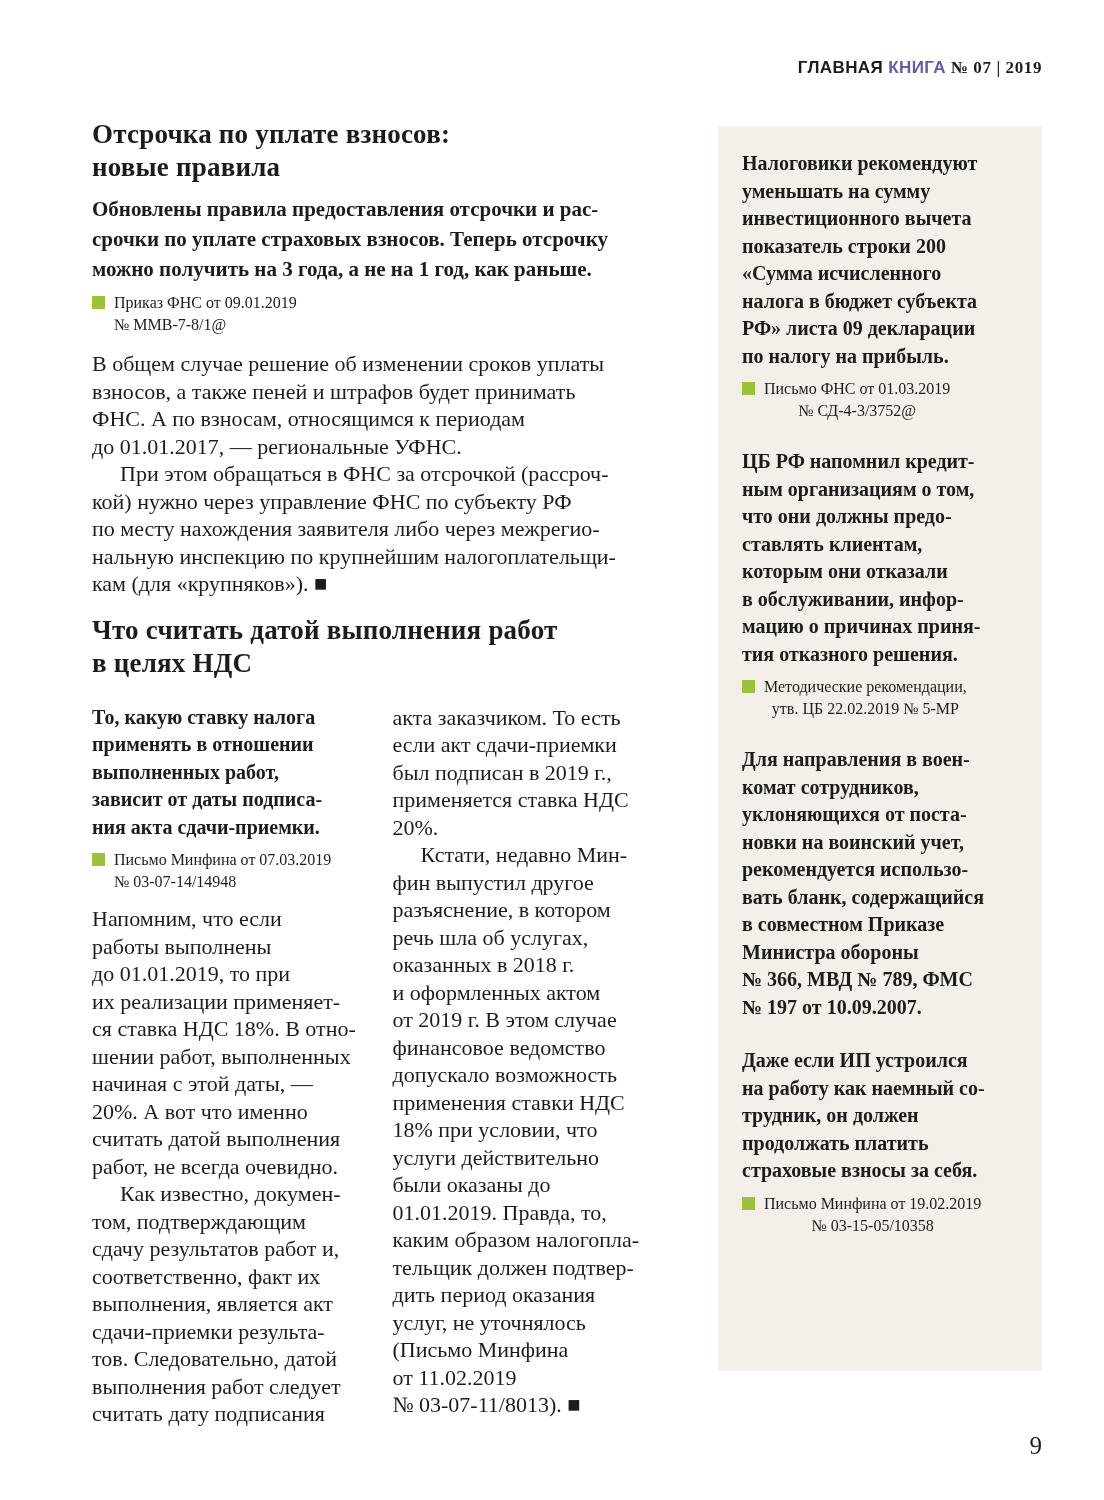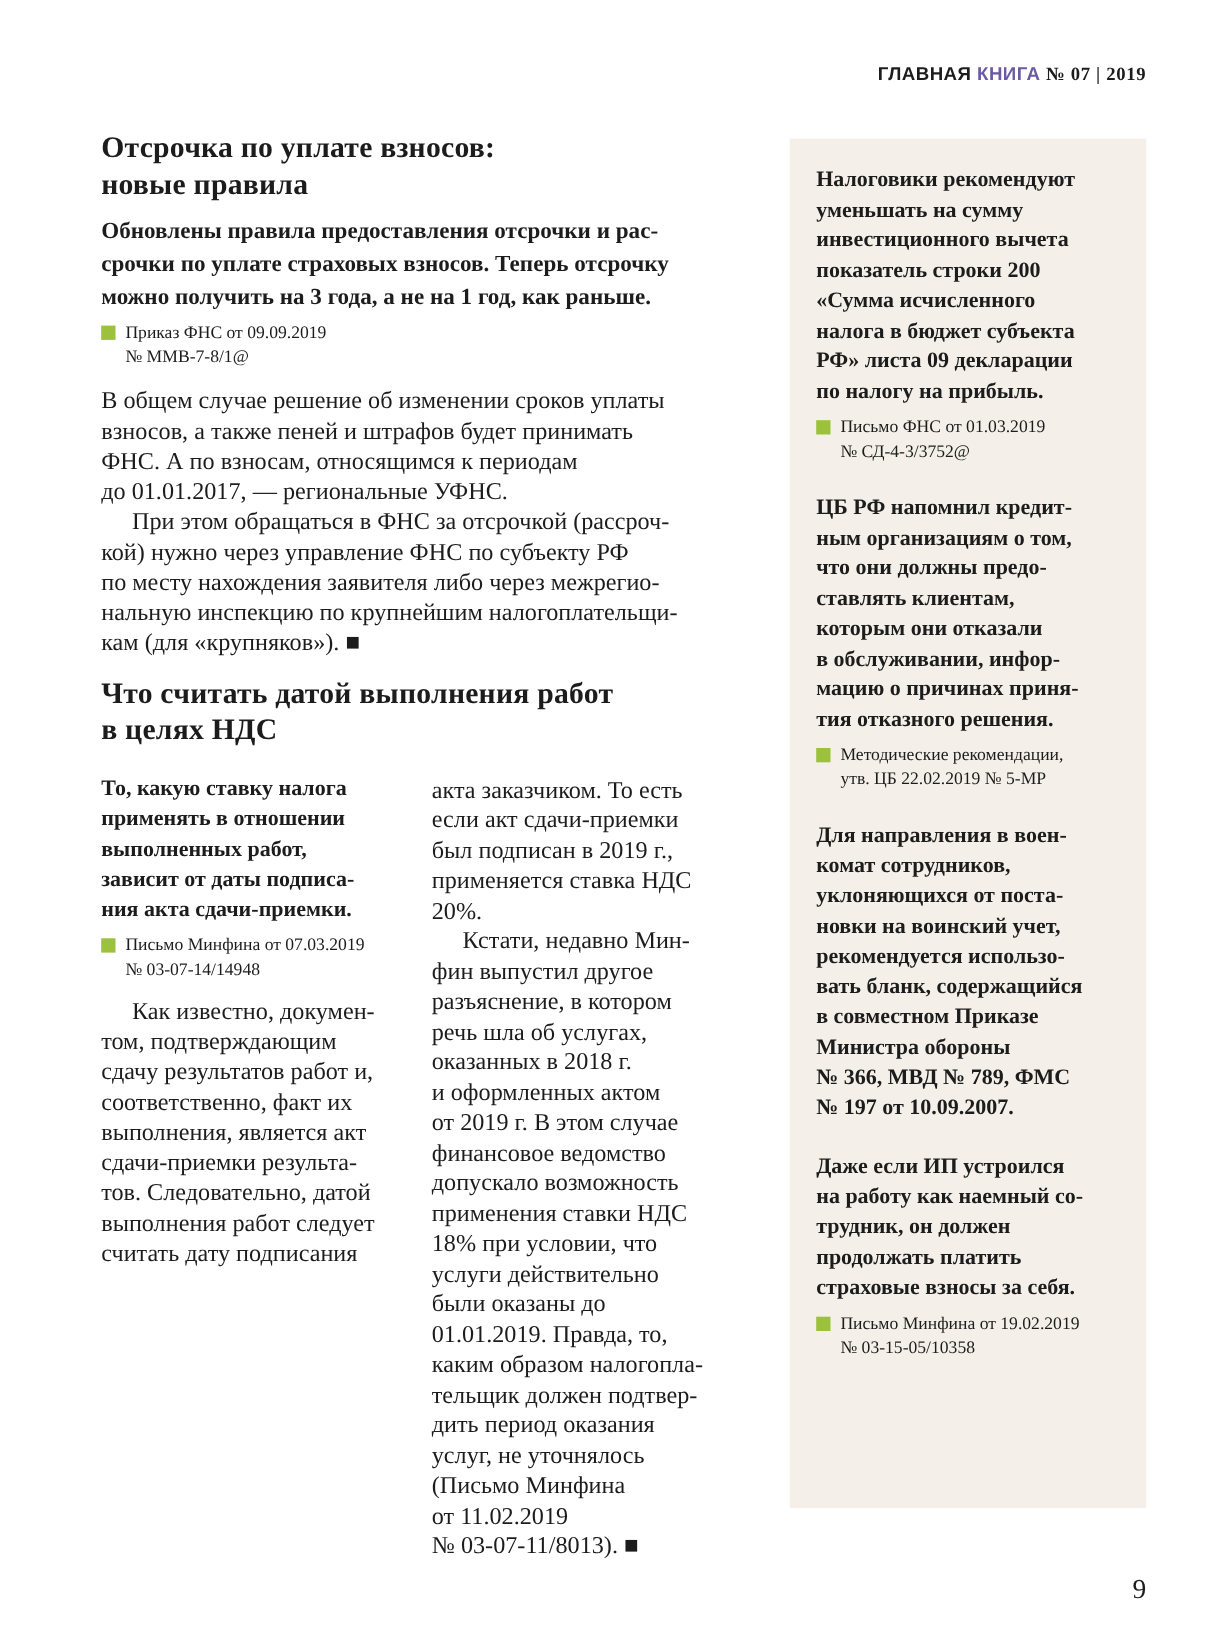--- a/index.html
+++ b/index.html
@@ -53,21 +53,21 @@
     background:var(--sidebar-bg);box-sizing:border-box;
     padding:24px 20px 0 24px;
   }
   .sidebar-header{display:flex;align-items:center;gap:15px;margin:0 0 26px 0;}
   .play-icon{width:52px;height:52px;display:block;}
   .play-circle{fill:none;stroke:var(--icon-green);stroke-width:5;}
   .play-tri{fill:var(--icon-green);}
   .sidebar-title{font-size:21px;font-weight:bold;}
   .side-item{margin-bottom:26px;}
   .side-text{margin:0 0 8px 0;font-size:20px;line-height:27.5px;font-weight:bold;white-space:pre-line;}
-  .side-item .ref{margin:0;}
+  .side-item .ref{margin:0;text-align:center;}
 
   .page-number{position:absolute;right:62px;bottom:40px;font-size:25px;}
 </style>
 </head>
 <body>
 
 <div class="page">
 
   <div class="masthead">
     <span class="sans">ГЛАВНАЯ </span><span class="sans purple">КНИГА</span><span class="issue"> № 07 | 2019</span>
@@ -76,21 +76,21 @@
   <div class="content">
 
     <article class="article-1">
       <h1 class="article-title">Отсрочка по уплате взносов:
 новые правила</h1>
       <p class="lede">Обновлены правила предоставления отсрочки и рас-
 срочки по уплате страховых взносов. Теперь отсрочку
 можно получить на 3 года, а не на 1 год, как раньше.</p>
       <div class="ref">
         <span class="bullet"></span>
-        <span class="ref-text">Приказ ФНС от 09.09.2019
+        <span class="ref-text">Приказ ФНС от 09.01.2019
 № ММВ-7-8/1@</span>
       </div>
       <p class="body-p">В общем случае решение об изменении сроков уплаты
 взносов, а также пеней и штрафов будет принимать
 ФНС. А по взносам, относящимся к периодам
 до 01.01.2017, — региональные УФНС.</p>
       <p class="body-p indent">При этом обращаться в ФНС за отсрочкой (рассроч-
 кой) нужно через управление ФНС по субъекту РФ
 по месту нахождения заявителя либо через межрегио-
 нальную инспекцию по крупнейшим налогоплательщи-
@@ -105,20 +105,30 @@
           <p class="lede">То, какую ставку налога
 применять в отношении
 выполненных работ,
 зависит от даты подписа-
 ния акта сдачи-приемки.</p>
           <div class="ref">
             <span class="bullet"></span>
             <span class="ref-text">Письмо Минфина от 07.03.2019
 № 03-07-14/14948</span>
           </div>
+          <p class="body-p">Напомним, что если
+работы выполнены
+до 01.01.2019, то при
+их реализации применяет-
+ся ставка НДС 18%. В отно-
+шении работ, выполненных
+начиная с этой даты, —
+20%. А вот что именно
+считать датой выполнения
+работ, не всегда очевидно.</p>
           <p class="body-p indent">Как известно, докумен-
 том, подтверждающим
 сдачу результатов работ и,
 соответственно, факт их
 выполнения, является акт
 сдачи-приемки результа-
 тов. Следовательно, датой
 выполнения работ следует
 считать дату подписания</p>
         </div>

